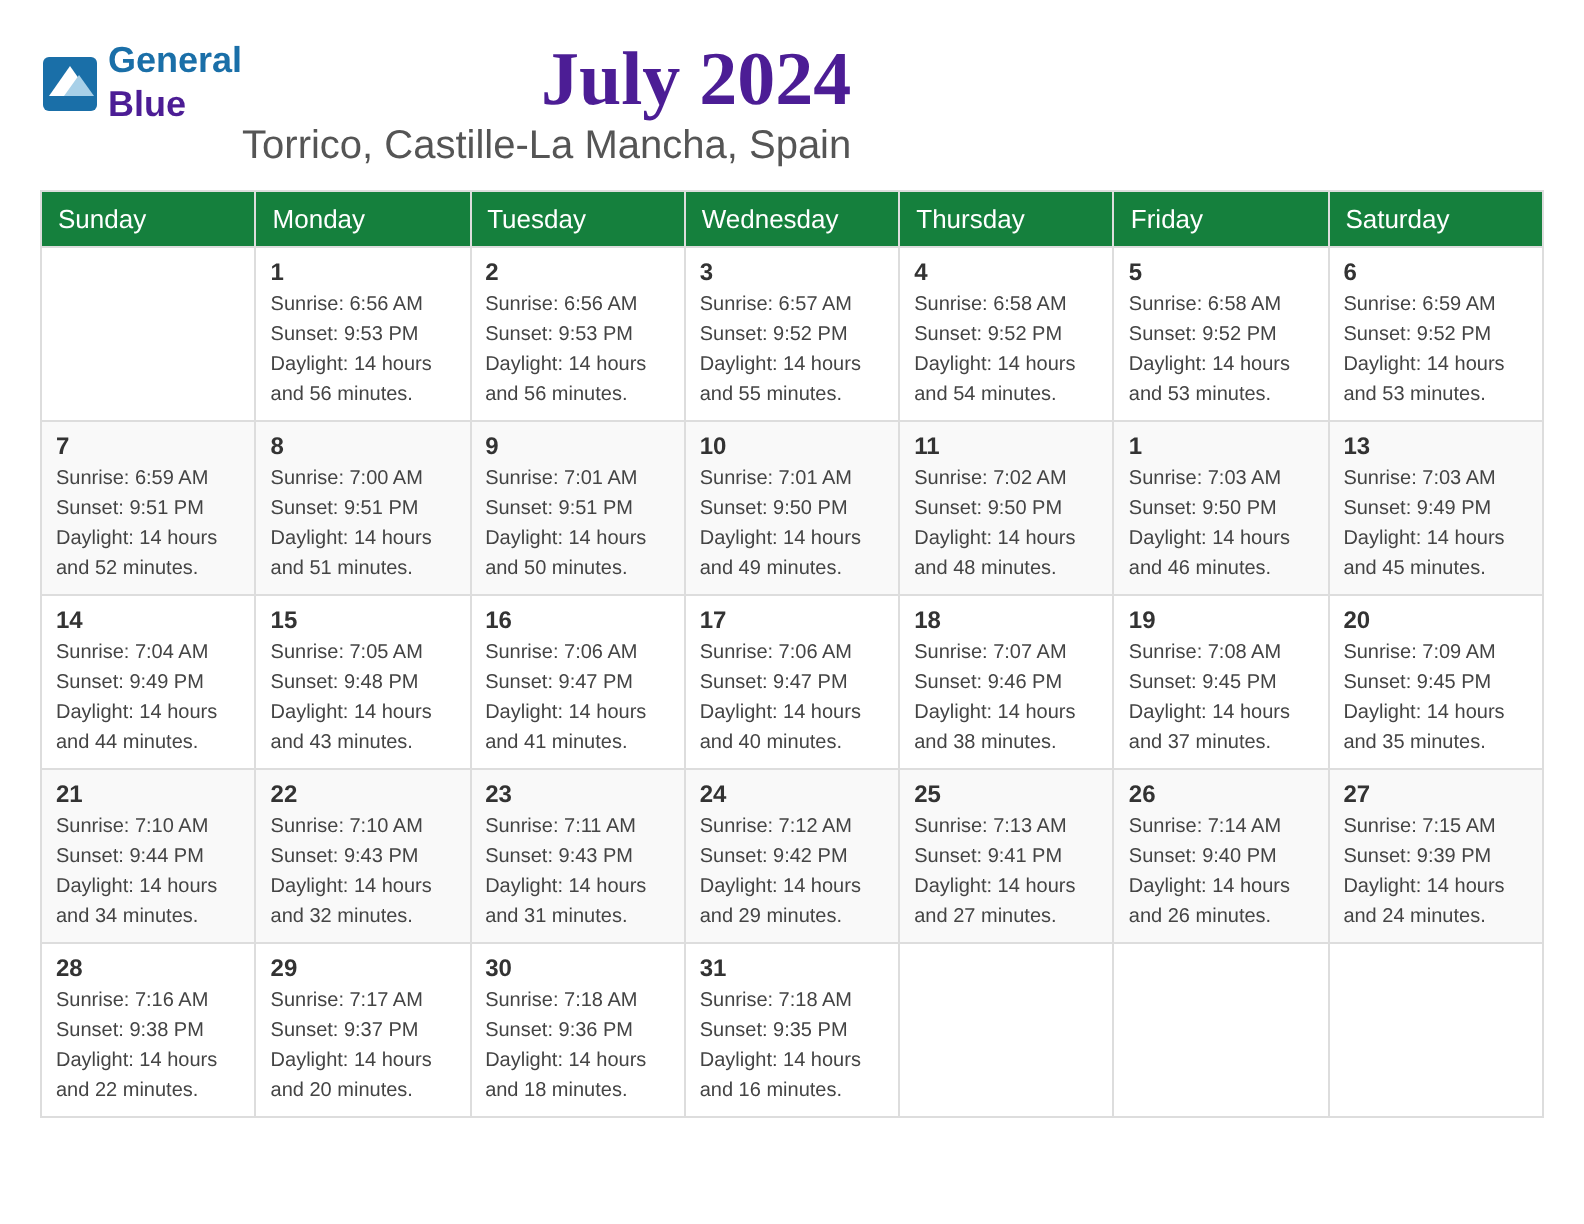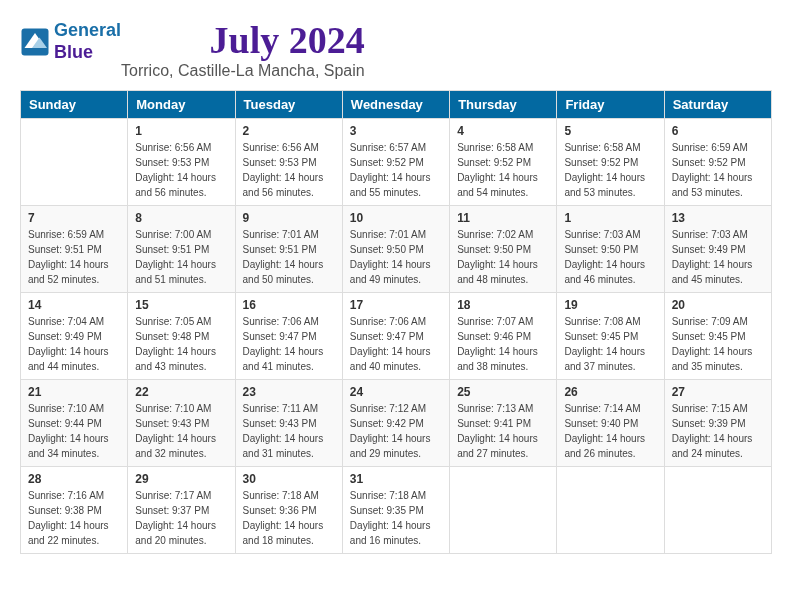--- a/index.html
+++ b/index.html
@@ -38,35 +38,35 @@
       text-align: right;
     }
     .calendar-title {
       font-size: 38px;
       font-weight: bold;
       color: #4c1d95;
       line-height: 1.1;
       font-family: Liberation Serif, serif;
     }
     .calendar-subtitle {
-      font-size: 16px;
+      font-size: 20px;
       color: #555;
     }
     table {
       width: 100%;
       border-collapse: collapse;
       table-layout: fixed;
     }
     thead tr th {
-      background-color: #0369a1;
+      background-color: #15803d;
       color: #fff;
       text-align: left;
       padding: 6px 8px;
       font-size: 13px;
-      font-weight: bold;
+      font-weight: normal;
       border: 1px solid #ddd;
     }
     tbody tr td {
       vertical-align: top;
       padding: 5px 7px;
       border: 1px solid #ddd;
       font-size: 10.5px;
       color: #333;
       height: 80px;
       background: #fff;

